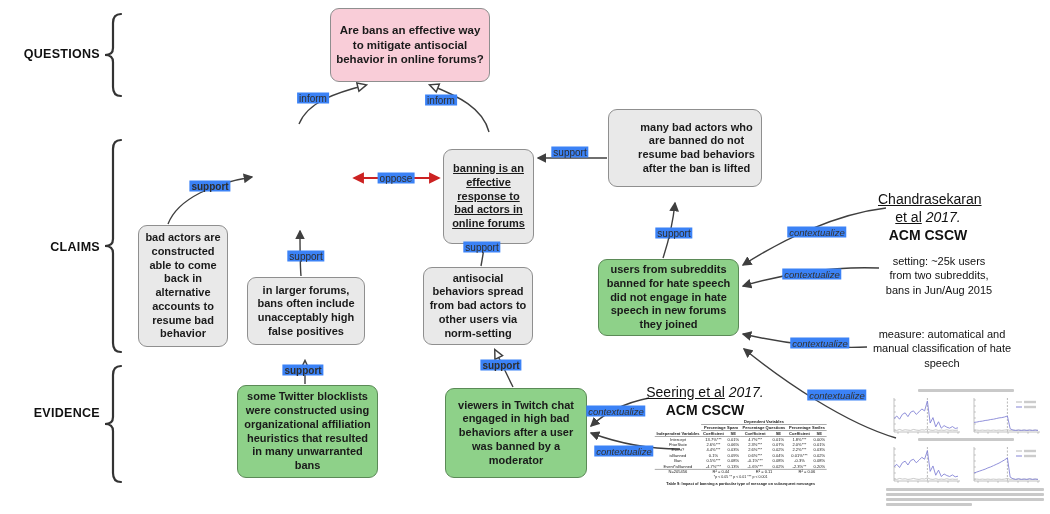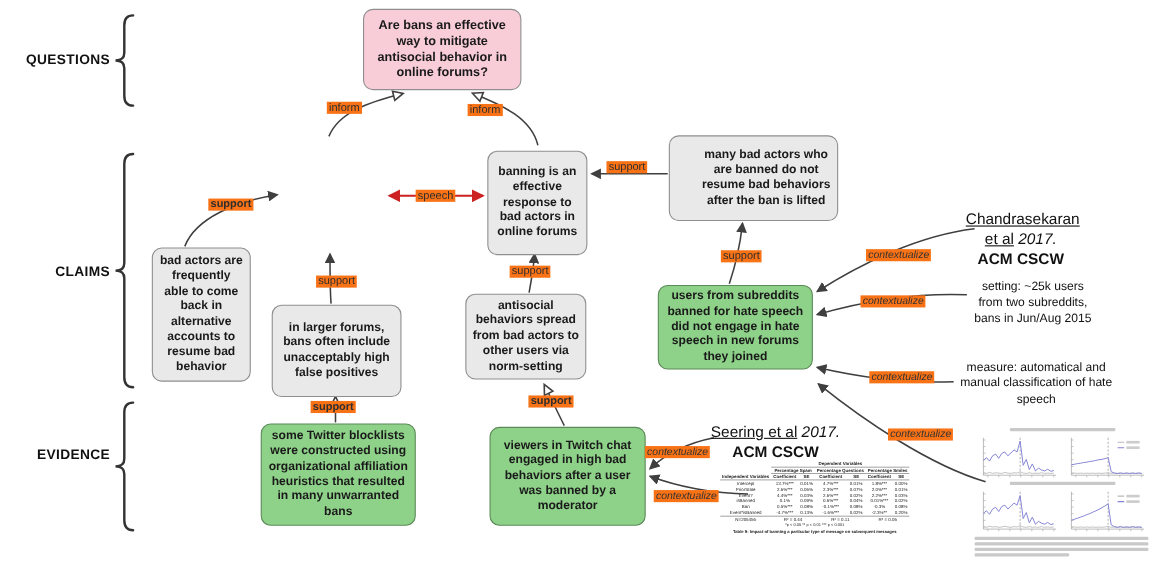--- a/index.html
+++ b/index.html
@@ -9,21 +9,21 @@
   .node{position:absolute;z-index:2;display:flex;align-items:center;justify-content:center;
         text-align:center;font-weight:bold;font-size:11px;line-height:1.25;color:#1a1a1a;
         border:1.5px solid #8f8f8f;border-radius:9px;padding:4px 5px;box-sizing:border-box;}
   .node.q{background:#f9cdd8;font-size:11.5px;}
   .node.c{background:#e9e9e9;}
   .node.e{background:#8ed189;border-color:#5b8a57;}
 
   .rowlabel{position:absolute;z-index:2;left:20px;width:80px;text-align:right;
             font-weight:bold;font-size:12.5px;color:#111;letter-spacing:.3px;}
 
-  .elabel{position:absolute;z-index:3;font-size:10px;color:#2e2e2e;background:#f97316;
+  .elabel{position:absolute;z-index:3;font-size:10px;color:#2e2e2e;background:#3b82f6;
           padding:0 2px;transform:translate(-50%,-50%);white-space:nowrap;}
   .elabel.ctx{font-style:italic;font-size:9.5px;color:#333;}
   .elabel.bold{font-weight:bold;}
 
   .ann{position:absolute;z-index:2;font-size:11px;color:#111;text-align:center;line-height:1.3;}
   .ann .u{text-decoration:underline;}
   .ann .i{font-style:italic;}
   .ann .b{font-weight:bold;}
   .ann.cit{font-size:14px;}
   .ann .venueline{display:block;font-weight:bold;}
@@ -85,33 +85,33 @@
       <path d="M649,398 C624,403 605,413 591,426" marker-end="url(#ah-fill)"></path>
       <path d="M680,449 C648,449 615,442 591,433" marker-end="url(#ah-fill)"></path>
     </g>
     <path d="M354,178 L439,178" stroke="#cc2222" stroke-width="1.8" fill="none" marker-start="url(#ah-red)" marker-end="url(#ah-red)"></path>
   </svg>
 
   <div class="rowlabel" style="top:47px;">QUESTIONS</div>
   <div class="rowlabel" style="top:240px;">CLAIMS</div>
   <div class="rowlabel" style="top:406px;">EVIDENCE</div>
 
-  <div class="node q" style="left:330px;top:8px;width:144px;height:74px;">Are bans an effective way to mitigate antisocial behavior in online forums?</div>
-  <div class="node c" style="left:443px;top:137px;width:91px;height:95px;">banning is an effective response to bad actors in online forums</div>
-  <div class="node c" style="left:138px;top:225px;width:90px;height:122px;">bad actors are frequently able to come back in alternative accounts to resume bad behavior</div>
-  <div class="node c" style="left:247px;top:277px;width:118px;height:84px;">in larger forums, bans often include unacceptably high false positives</div>
+  <div class="node q" style="left:330px;top:8px;width:160px;height:74px;">Are bans an effective way to mitigate antisocial behavior in online forums?</div>
+  <div class="node c" style="left:443px;top:149px;width:91px;height:95px;text-decoration:underline;">banning is an effective response to bad actors in online forums</div>
+  <div class="node c" style="left:138px;top:225px;width:90px;height:122px;">bad actors are constructed able to come back in alternative accounts to resume bad behavior</div>
+  <div class="node c" style="left:247px;top:277px;width:118px;height:68px;">in larger forums, bans often include unacceptably high false positives</div>
   <div class="node c" style="left:423px;top:267px;width:110px;height:78px;">antisocial behaviors spread from bad actors to other users via norm-setting</div>
-  <div class="node c" style="left:608px;top:123px;width:154px;height:78px;padding-left:28px;">many bad actors who are banned do not resume bad behaviors after the ban is lifted</div>
+  <div class="node c" style="left:608px;top:109px;width:154px;height:78px;padding-left:28px;">many bad actors who are banned do not resume bad behaviors after the ban is lifted</div>
   <div class="node e" style="left:598px;top:259px;width:141px;height:77px;">users from subreddits banned for hate speech did not engage in hate speech in new forums they joined</div>
   <div class="node e" style="left:237px;top:385px;width:141px;height:93px;">some Twitter blocklists were constructed using organizational affiliation heuristics that resulted in many unwarranted bans</div>
   <div class="node e" style="left:445px;top:388px;width:142px;height:90px;">viewers in Twitch chat engaged in high bad behaviors after a user was banned by a moderator</div>
 
   <div class="elabel" style="left:313px;top:98px;">inform</div>
   <div class="elabel" style="left:441px;top:100px;">inform</div>
-  <div class="elabel" style="left:396px;top:178px;">speech</div>
+  <div class="elabel" style="left:396px;top:178px;">oppose</div>
   <div class="elabel bold" style="left:210px;top:186px;">support</div>
   <div class="elabel" style="left:306px;top:256px;">support</div>
   <div class="elabel bold" style="left:303px;top:370px;">support</div>
   <div class="elabel" style="left:482px;top:247px;">support</div>
   <div class="elabel bold" style="left:501px;top:365px;">support</div>
   <div class="elabel" style="left:674px;top:233px;">support</div>
   <div class="elabel" style="left:570px;top:152px;">support</div>
   <div class="elabel ctx" style="left:817px;top:232px;">contextualize</div>
   <div class="elabel ctx" style="left:812px;top:274px;">contextualize</div>
   <div class="elabel ctx" style="left:820px;top:343px;">contextualize</div>

